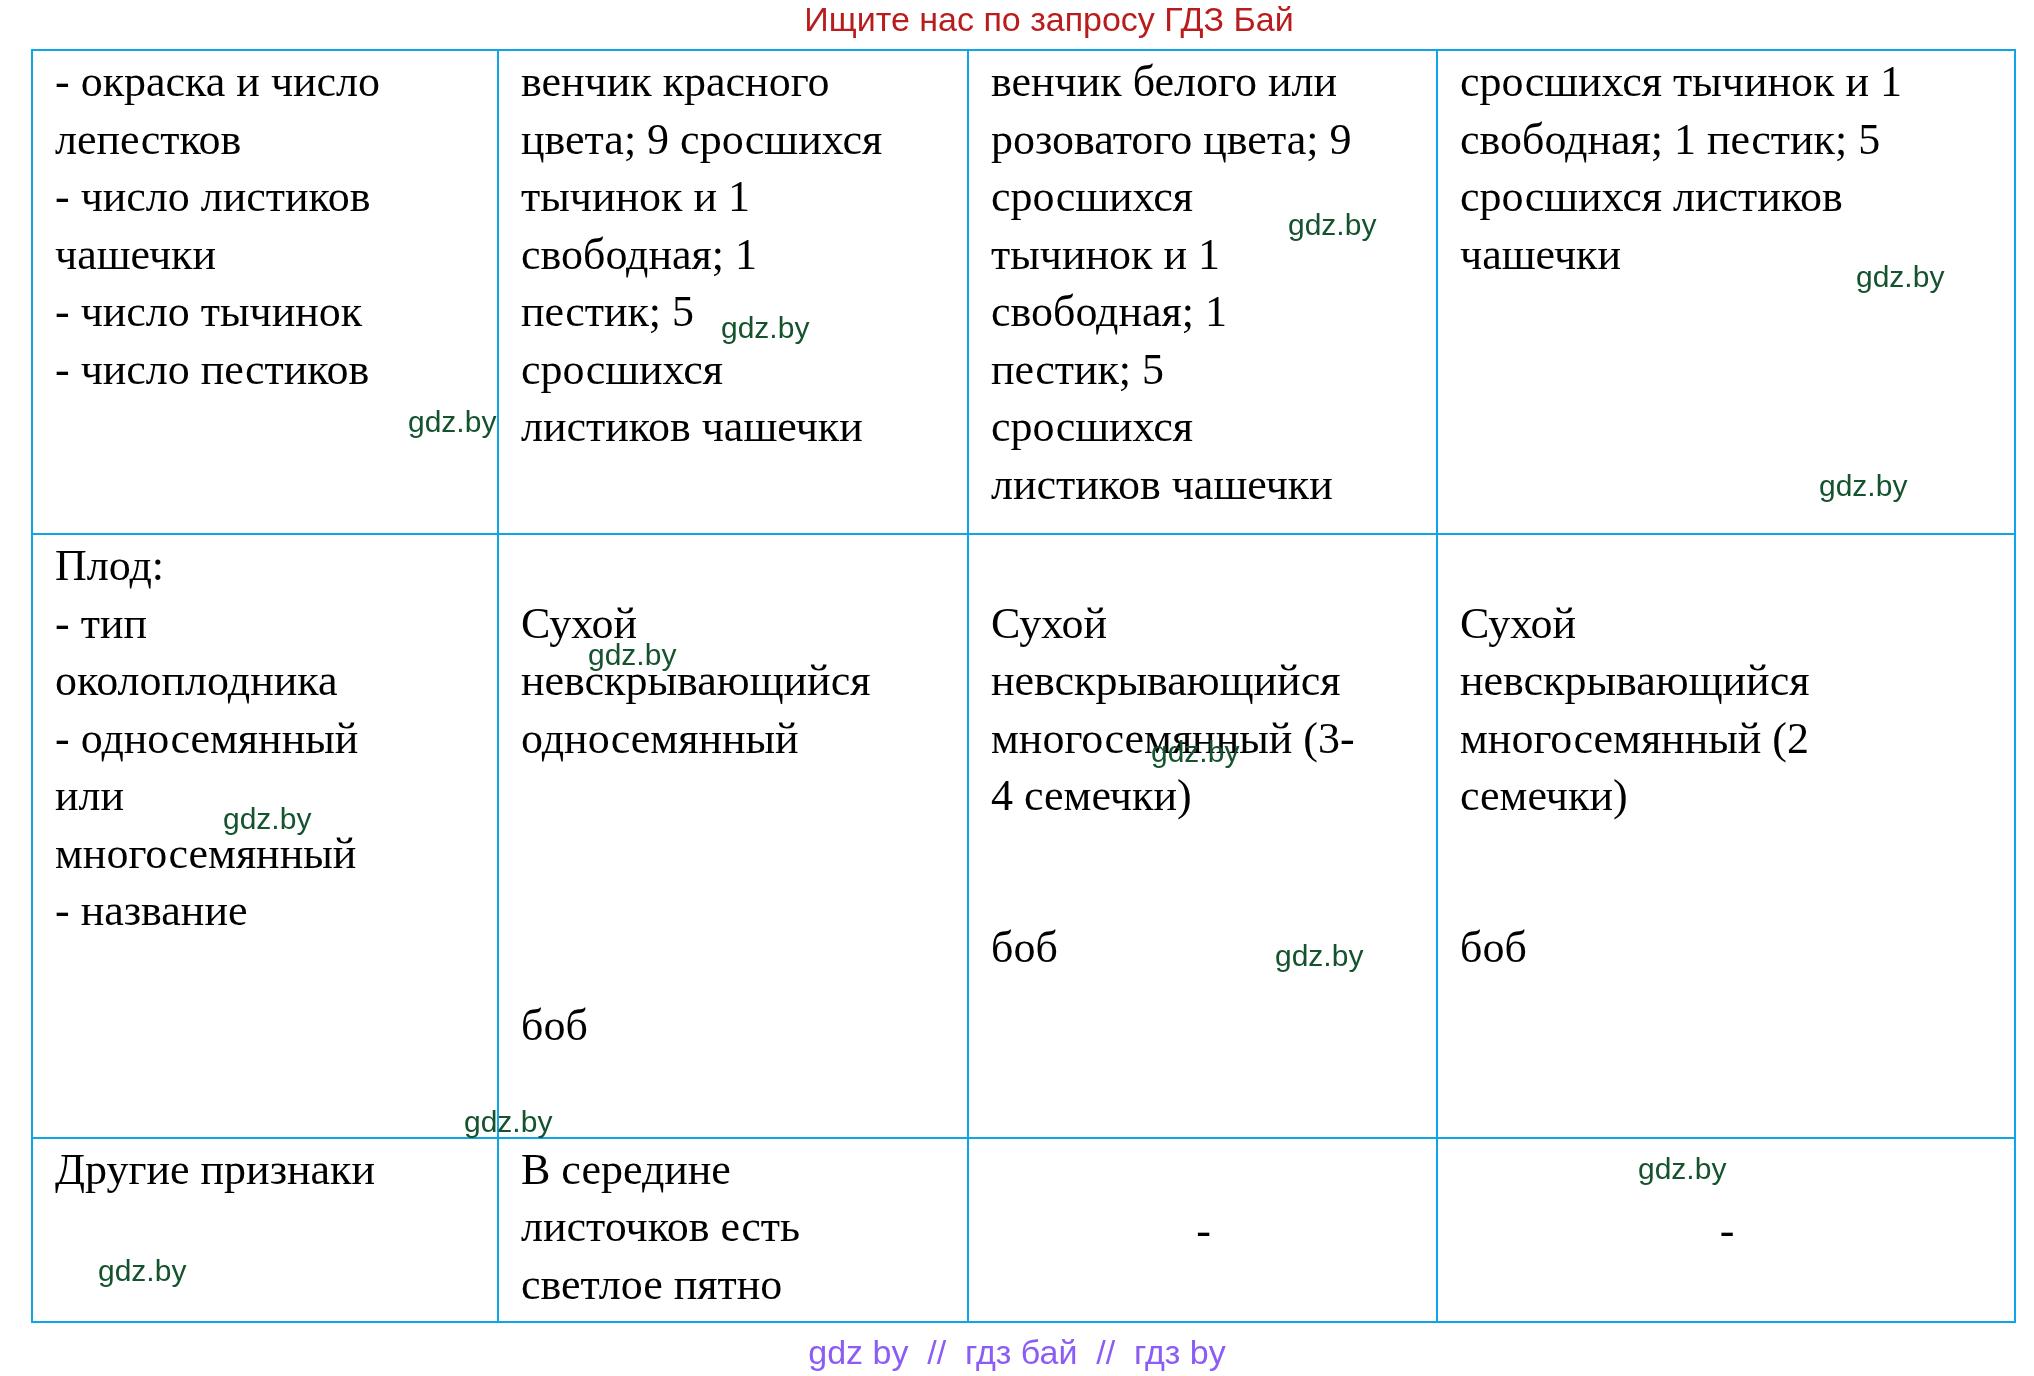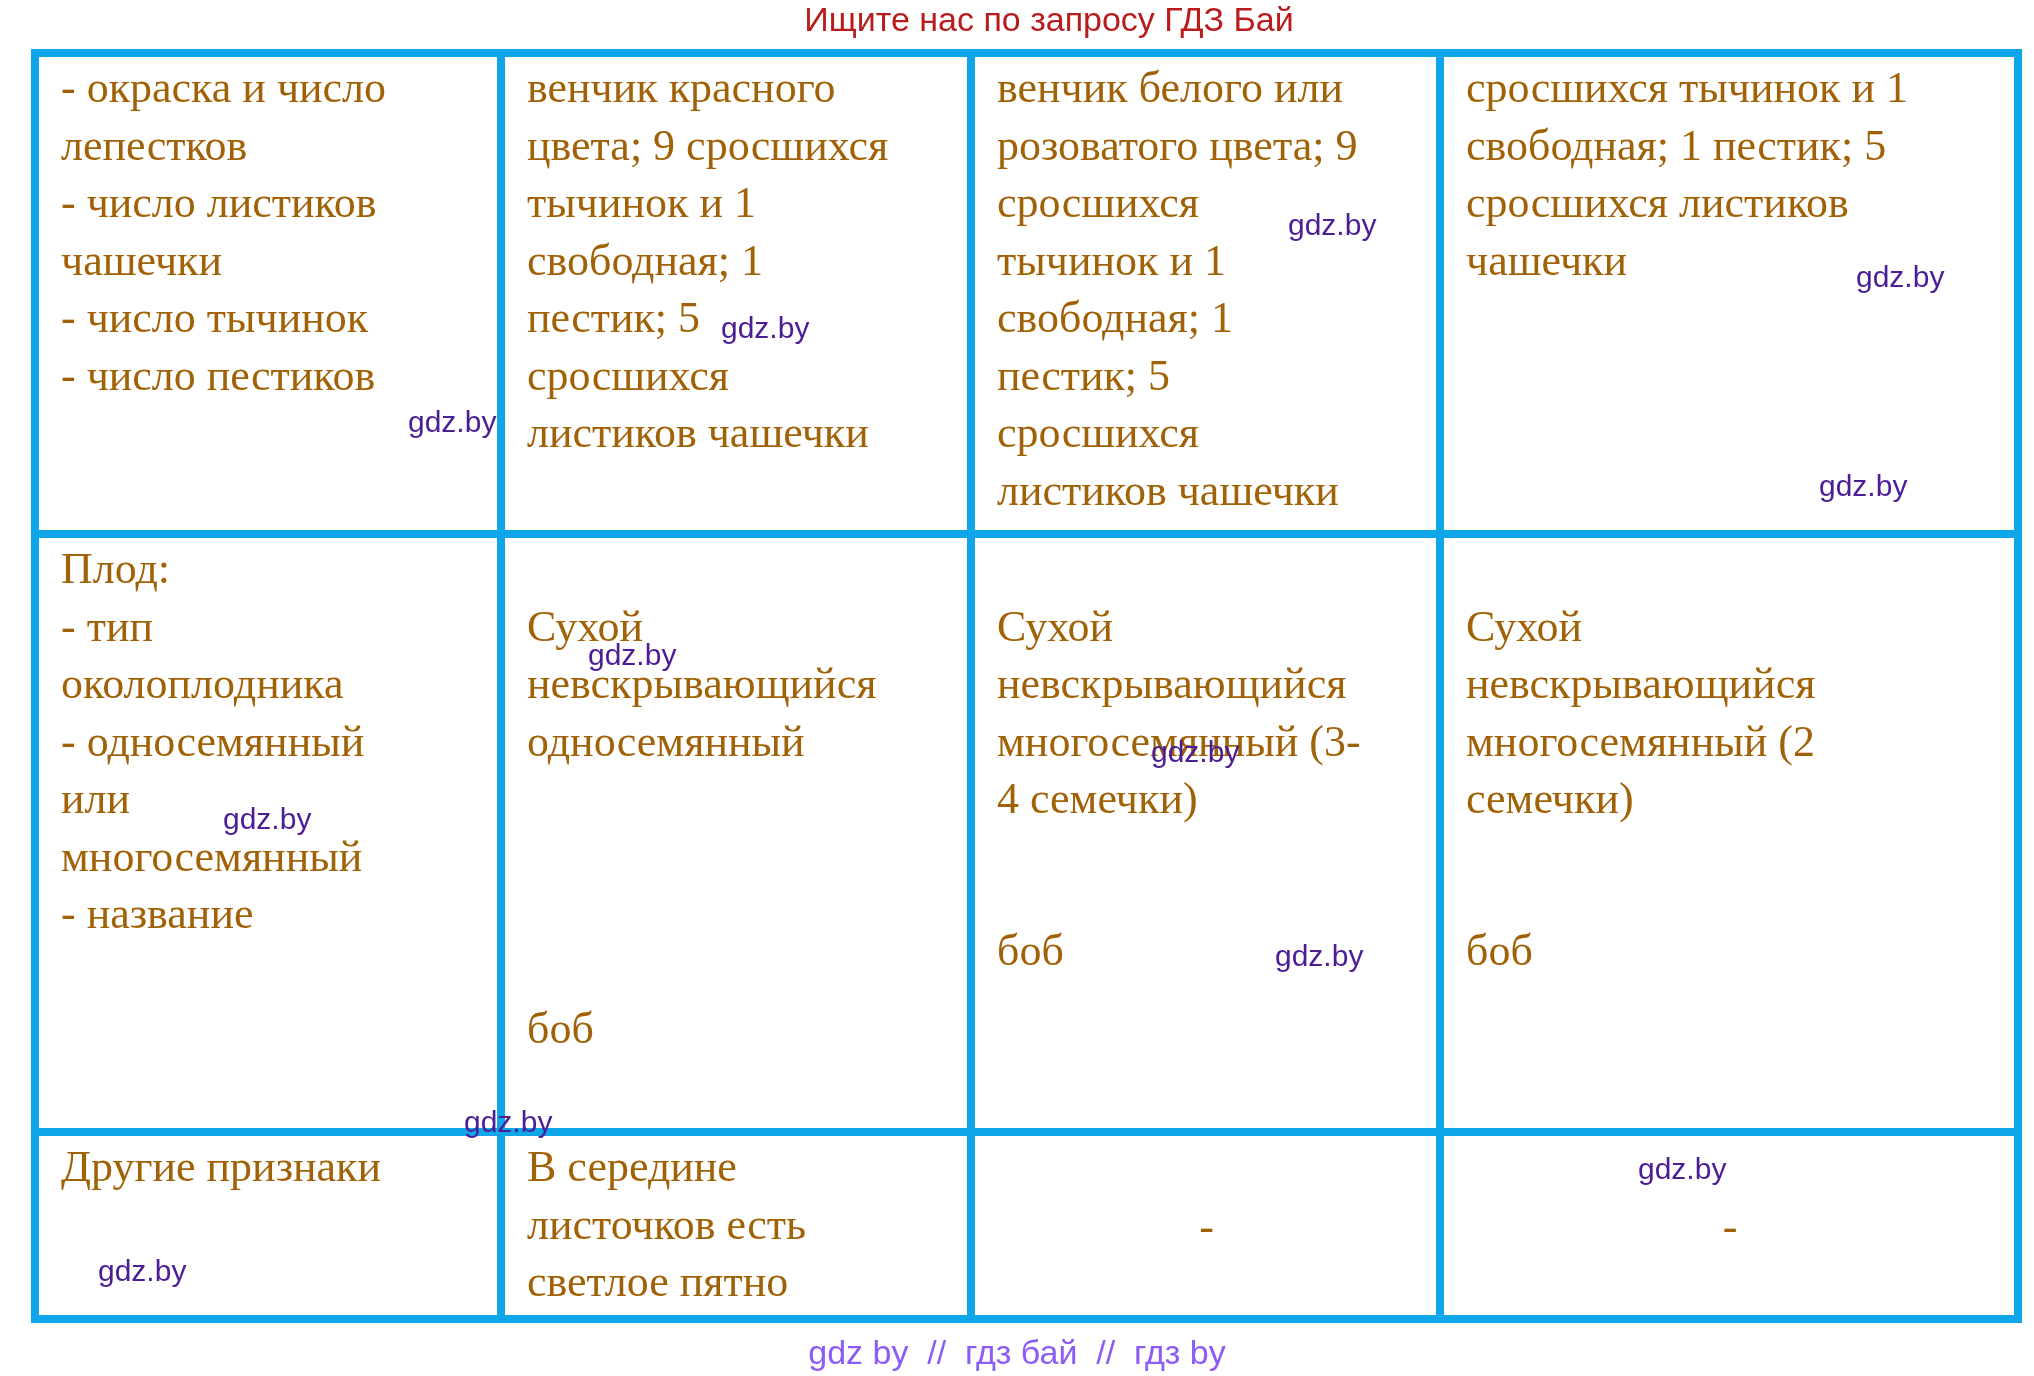--- a/index.html
+++ b/index.html
@@ -12,36 +12,36 @@
   .footer {
     position:absolute; left:0; top:1331px; width:2034px; height:45px;
     text-align:center; font-family:"Liberation Sans", sans-serif;
     font-size:34px; line-height:42px; color:#8b5cf6; white-space:pre;
   }
   table.main {
     position:absolute; left:31px; top:49px; width:1983px; height:1274px;
     border-collapse:collapse; table-layout:fixed;
   }
   table.main td {
-    border:8px solid #0ea5e9; vertical-align:top;
+    border:2px solid #0ea5e9; vertical-align:top;
     font-family:"Liberation Serif", serif; font-size:44px; line-height:57.5px;
-    color:#a16207; padding:2px 20px 0 22px; white-space:pre-line;
+    color:#000000; padding:2px 20px 0 22px; white-space:pre-line;
   }
   table.main col.c1 { width:466px; }
   table.main col.c2 { width:470px; }
   table.main col.c3 { width:469px; }
   table.main col.c4 { width:578px; }
   tr.r1 { height:462px; }
   tr.r2 { height:233px; }
   tr.r3 { height:403px;padding-left:12px; }
   tr.r4 { height:176px; }
   td.center { text-align:center; vertical-align:middle !important; }
   .wm {
     position:absolute; font-family:"Liberation Sans", sans-serif;
-    font-size:30px; line-height:32px; color:#4c1d95; white-space:nowrap;
+    font-size:30px; line-height:32px; color:#14532d; white-space:nowrap;
   }
 </style>
 </head>
 <body>
 
 <div class="header">Ищите нас по запросу ГДЗ Бай</div>
 
 <table class="main">
   <colgroup>
       <col class="c1">

